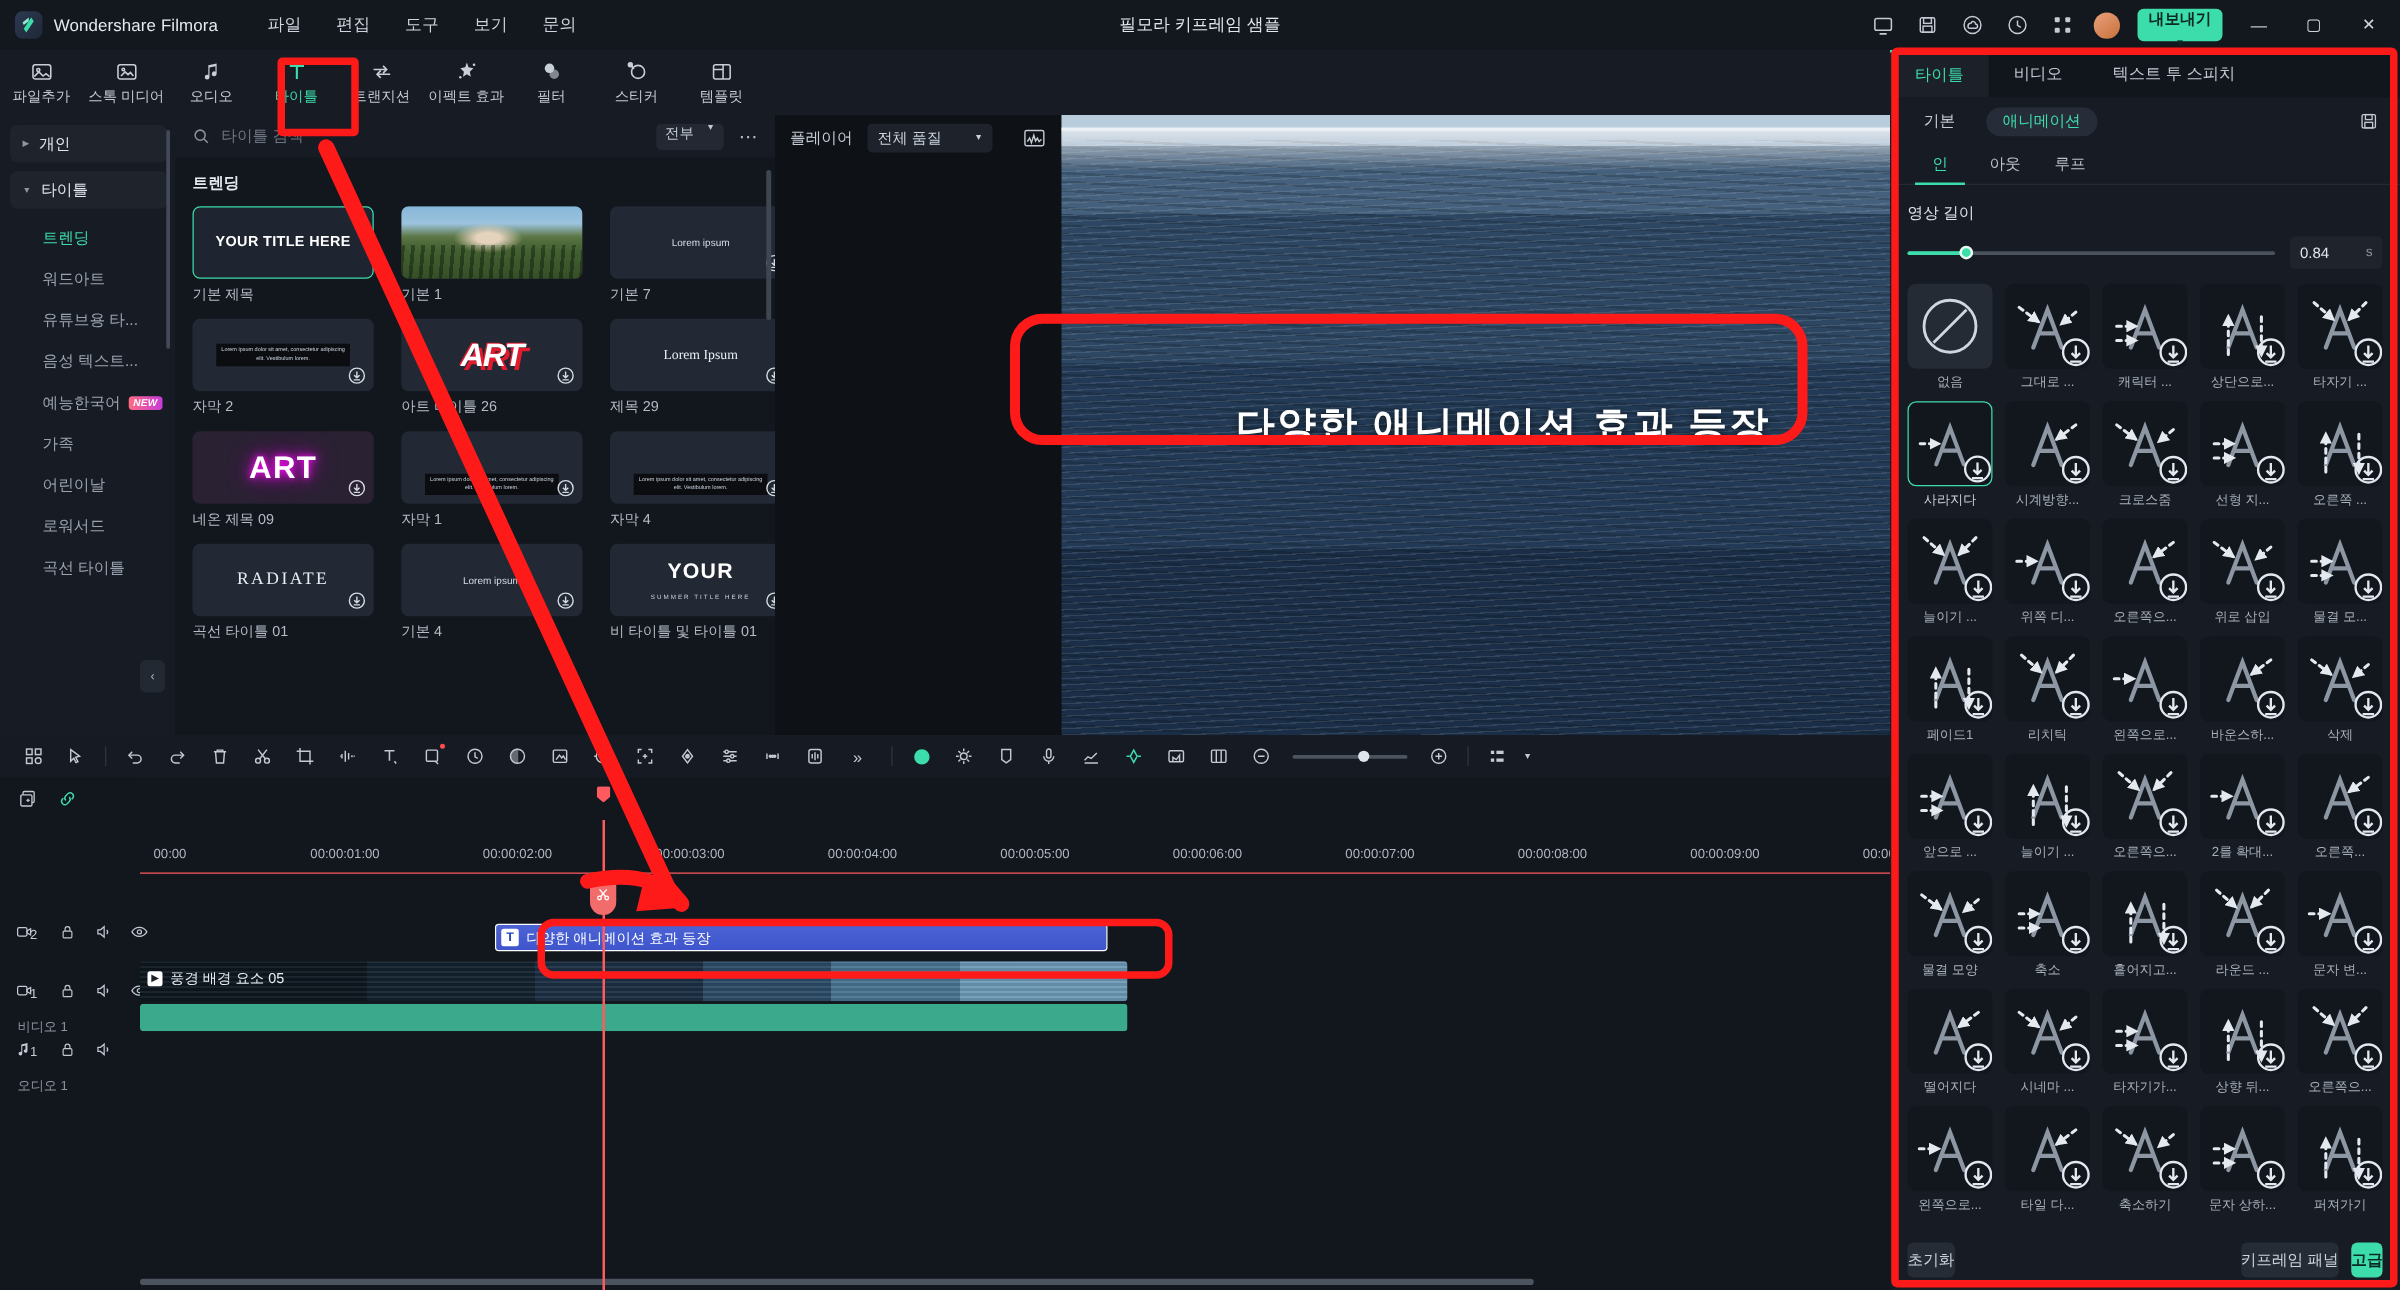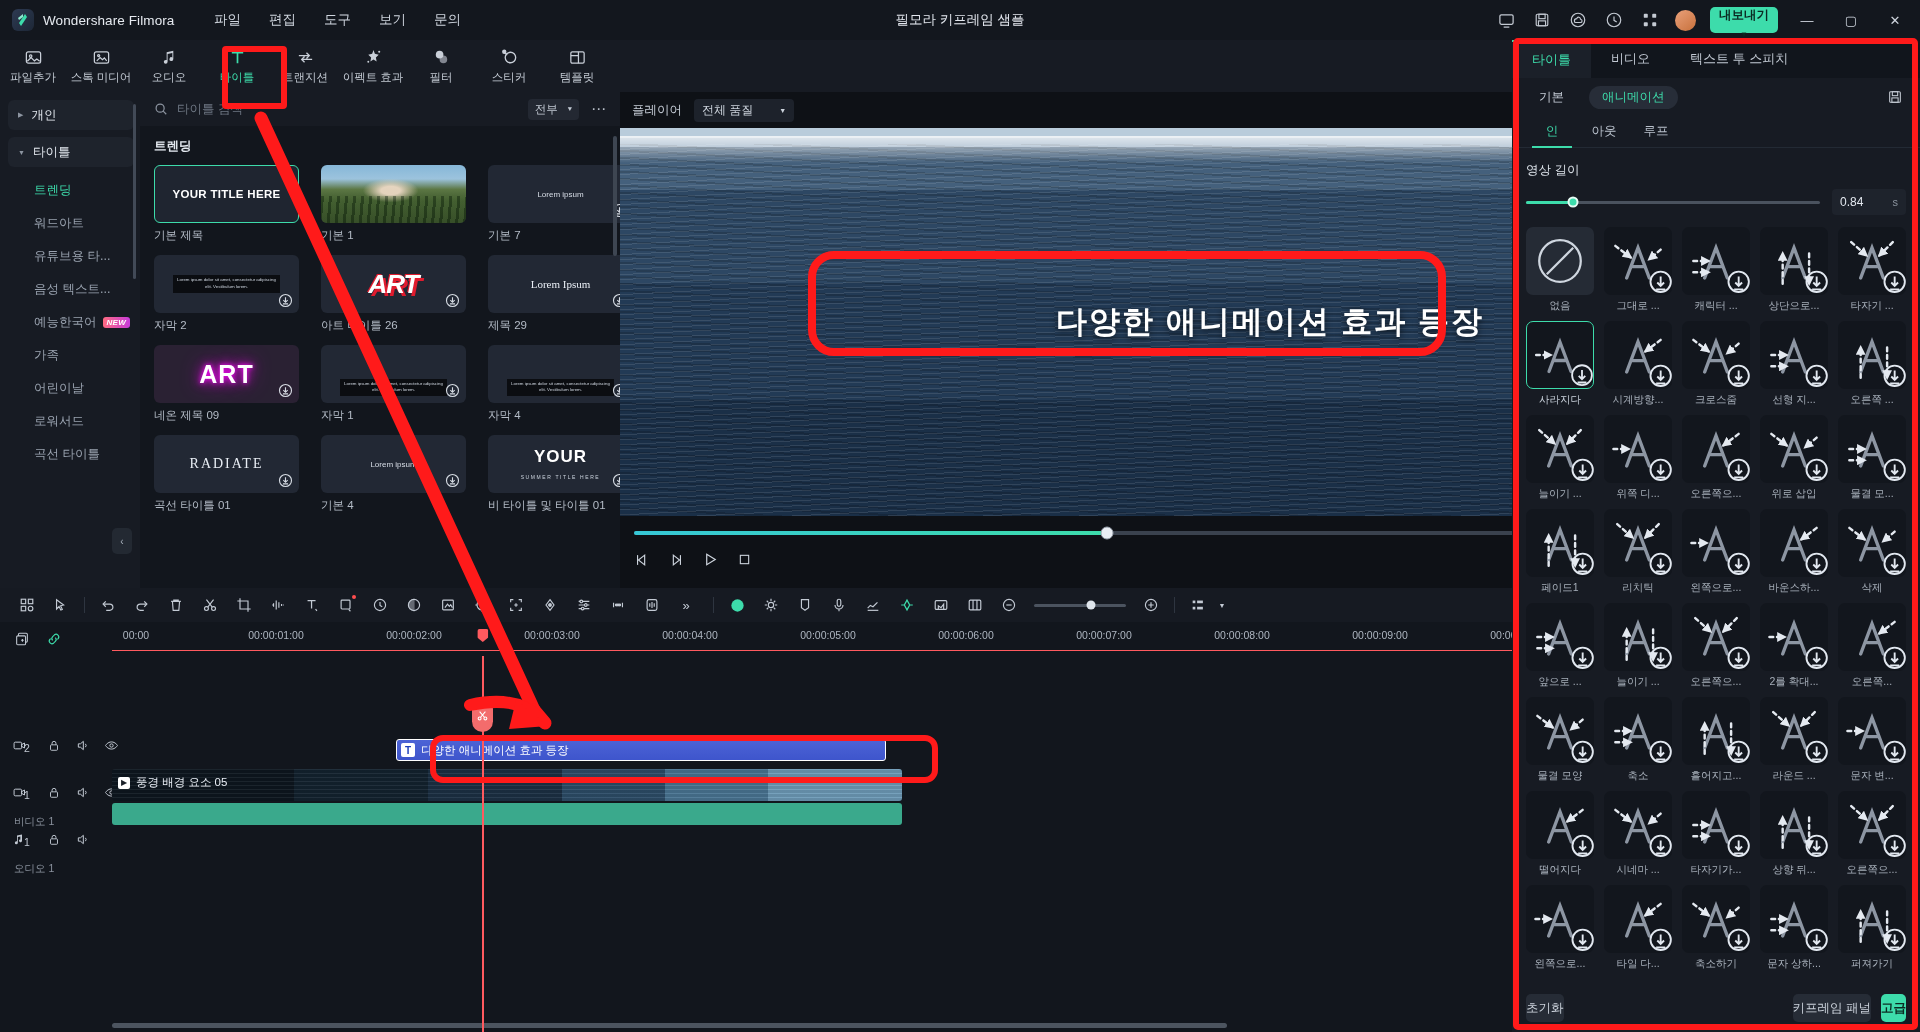--- a/index.html
+++ b/index.html
@@ -52,22 +52,22 @@
   .collapse{position:absolute;right:8px;bottom:34px;width:20px;height:26px;border-radius:5px;background:#232932;
     display:flex;align-items:center;justify-content:center;color:#aab2bd;font-size:10px;cursor:pointer;}
 
   
   .library{width:480px;background:#12161d;display:flex;flex-direction:column;flex:none;position:relative;}
   .searchrow{height:34px;display:flex;align-items:center;gap:9px;padding:0 10px 0 14px;background:#171b23;}
   .search-ic{color:#8b939f;display:flex;}
   .search-in{flex:1;background:transparent;border:none;outline:none;color:#cfd6df;font-size:12.5px;
      font-family:inherit;}
   .search-in::placeholder{color:#6d7682;}
-  .filter-sel{height:21px;background:#232832;border-radius:4px;display:flex;align-items:center;gap:10px;
-     padding:0 7px;font-size:11.5px;color:#c2c9d3;cursor:pointer;font-family:Liberation Mono, monospace;}
+  .filter-sel{height:21px;background:#232832;border-radius:4px;display:flex;gap:10px;
+     padding:0 7px;font-size:11.5px;color:#c2c9d3;cursor:pointer;}
   .dots{color:#b6bdc7;font-size:15px;letter-spacing:1px;cursor:pointer;padding:0 3px;}
   .lib-body{flex:1;overflow:hidden;padding:9px 14px 0 14px;position:relative;}
   .sec-title{font-size:12.5px;color:#e4e9f0;font-weight:bold;margin:3px 0 10px 0;}
   .grid{display:grid;grid-template-columns:repeat(3,145px);gap:12px 22px;}
   .cellwrap{width:145px;}
   .cell{height:58px;border-radius:6px;background:#222834;position:relative;overflow:hidden;display:flex;align-items:center;justify-content:center;}
   .cell.sel{border:1.5px solid #3ddcab;background:#1f2530;}
   .cell .dl{position:absolute;right:6px;bottom:5px;width:15px;height:15px;color:#e6ebf2;opacity:.92;}
   .cap{font-size:11.5px;color:#b4bcc7;margin-top:5px;white-space:nowrap;overflow:hidden;text-overflow:ellipsis;}
   .t-plain{font-size:11.5px;color:#fff;font-weight:bold;letter-spacing:.3px;}
@@ -85,21 +85,21 @@
      padding:2px 4px;width:74%;}
   .img-couple{position:absolute;inset:0;
      background:
        radial-gradient(ellipse at 48% 44%,rgba(236,216,196,.95) 0 9%,rgba(0,0,0,0) 26%),
        linear-gradient(180deg,#86b7d8 0%,#9cc3dd 24%,#5c7744 42%,#3f5a2e 62%,#2e4423 100%);}
   .img-couple:after{content:"";position:absolute;left:0;right:0;bottom:0;height:46%;
      background:repeating-linear-gradient(95deg,rgba(20,40,15,.5) 0 3px,rgba(80,110,55,.25) 3px 8px);}
   .lib-sb{position:absolute;right:3px;top:10px;width:4px;height:120px;background:#3e4652;border-radius:2px;}
 
   
-  .preview{flex:1;background:#0e1116;display:flex;flex-direction:column;min-width:0;}
+  .preview{flex:1;background:#0e1116;display:flex;flex-direction:row;min-width:0;}
   .pv-top{height:36px;display:flex;align-items:center;gap:12px;padding:0 12px;flex:none;}
   .pv-top .lab{font-size:12.5px;color:#c6cdd7;}
   .pv-sel{height:23px;background:#1d222b;border-radius:4px;display:flex;align-items:center;gap:26px;
      padding:0 8px;font-size:12px;color:#ccd3dc;cursor:pointer;}
   .pv-top .spacer{flex:1;}
   .pv-ico{color:#c3cad4;cursor:pointer;display:flex;}
   .stage{flex:1;background:#000;position:relative;overflow:hidden;display:flex;align-items:center;justify-content:center;}
   .sea{position:absolute;inset:0;
     background:linear-gradient(180deg,#b9ccdb 0 2.5%,#8ba5be 2.5% 5%,#44607c 5% 16%,#2d4763 16% 40%,#223a55 40% 70%,#1a2f47 70% 100%);}
   .sea:before{content:"";position:absolute;left:0;right:0;top:4%;bottom:0;
@@ -136,21 +136,21 @@
   .zslider{width:92px;height:3px;background:#4b535f;border-radius:2px;position:relative;margin:0 8px;}
   .zslider .zk{position:absolute;left:62%;top:50%;transform:translate(-50%,-50%);width:9px;height:9px;border-radius:50%;background:#dfe5ec;}
   .tl-main{flex:1;display:flex;min-height:0;position:relative;}
   .tl-head{width:112px;flex:none;background:#12161d;}
   .tl-head-top{height:34px;display:flex;align-items:center;gap:16px;padding-left:14px;}
   .trk-head{display:flex;align-items:center;gap:14px;padding-left:12px;position:relative;}
   .trk-head .num{font-size:10.5px;color:#c2c9d3;position:relative;top:4px;left:-3px;}
   .thi{color:#c2c9d3;display:flex;cursor:pointer;}
   .trk-name{position:absolute;left:14px;top:30px;font-size:10.5px;color:#8b939f;}
   .tl-area{flex:1;position:relative;min-width:0;overflow:hidden;}
-  .ruler{height:34px;position:relative;}
+  .ruler{height:34px;position:relative;margin-top:48px;}
   .ruler .tick-lbl{position:absolute;top:7px;font-size:10.5px;color:#aeb6c1;transform:translateX(-50%);white-space:nowrap;}
   .redline{position:absolute;left:0;right:0;bottom:5px;height:1.5px;background:#ff5a5f;}
   .tracks{position:absolute;left:0;right:0;top:34px;bottom:0;}
   .clip-text{position:absolute;height:22px;border-radius:3px;
      background:linear-gradient(180deg,#4c63d6,#3e55cc);border:1.5px solid #ffffff;
      display:flex;align-items:center;gap:6px;padding-left:4px;font-size:11.5px;color:#fff;overflow:hidden;}
   .clip-text .tic{width:14px;height:14px;border-radius:2px;background:#fff;color:#1d3fbb;
      font-size:10px;font-weight:bold;display:flex;align-items:center;justify-content:center;flex:none;}
   .clip-vid{position:absolute;border-radius:3px;overflow:hidden;}
   .clip-vid .thumbstrip{height:32px;position:relative;

